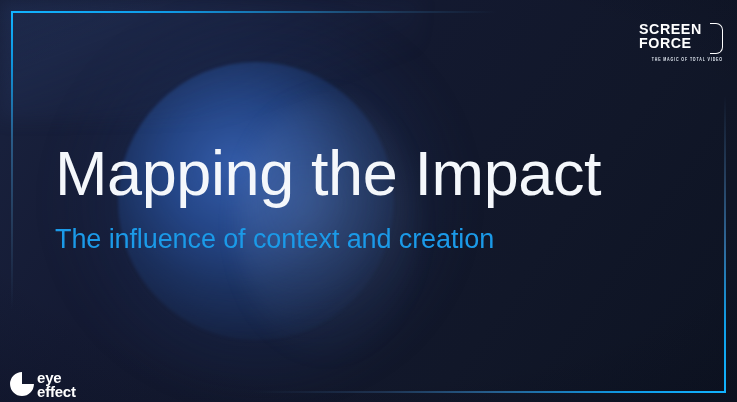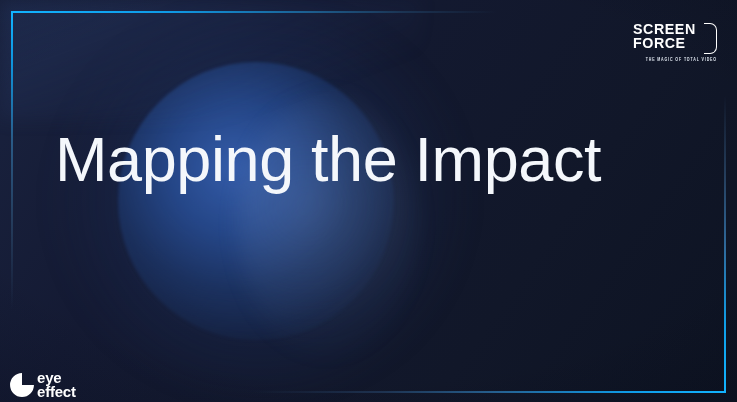--- a/index.html
+++ b/index.html
@@ -113,21 +113,21 @@
     left: 11px; top: 391px;
     width: 715px; height: 2px;
     background: linear-gradient(to left,
       #12b4ff 0%, #0f9ae6 14%, #26608f 32%, #1e3250 48%, rgba(20,26,51,0) 66%);
   }
 
   
   .title {
     position: absolute;
     left: 55px;
-    top: 125px;
+    top: 139px;
     font-size: 63px;
     font-weight: 300;
     line-height: 1.08;
     color: #f4f7fb;
     letter-spacing: -0.4px;
     white-space: nowrap;
   }
   .subtitle {
     position: absolute;
     left: 55px;
@@ -136,21 +136,21 @@
     font-weight: 400;
     line-height: 1.26;
     color: #1b9ae8;
     letter-spacing: -0.1px;
     white-space: nowrap;
   }
 
   
   .sf-logo {
     position: absolute;
-    right: 20px;
+    right: 14px;
     top: 22px;
     width: 84px;
   }
   .sf-row {
     display: flex;
     align-items: flex-start;
   }
   .sf-words {
     display: flex;
     flex-direction: column;
@@ -185,21 +185,20 @@
     transform-origin: right center;
     white-space: nowrap;
   }
 
   
   .es-logo {
     position: absolute;
     left: 9px;
     bottom: 2px;
     display: flex;
-    align-items: center;
   }
   .es-mark {
     width: 26px;
     height: 26px;
     margin-right: 2px;
     margin-bottom: 1px;
     flex: 0 0 auto;
   }
   .es-words {
     display: flex;
@@ -226,20 +225,21 @@
   <div class="bg-vignette"></div>
 
   <div class="frame-top"></div>
   <div class="frame-left"></div>
   <div class="frame-right"></div>
   <div class="frame-bottom"></div>
 
   <div class="title">Mapping the Impact</div>
 
   <div class="subtitle">
+    <div>The influence of context and creation</div>
   </div>
 
   <div class="sf-logo">
     <div class="sf-row">
       <div class="sf-words">
         <span class="sf-word">SCREEN</span>
         <span class="sf-word">FORCE</span>
       </div>
       <div class="sf-bracket"></div>
     </div>

